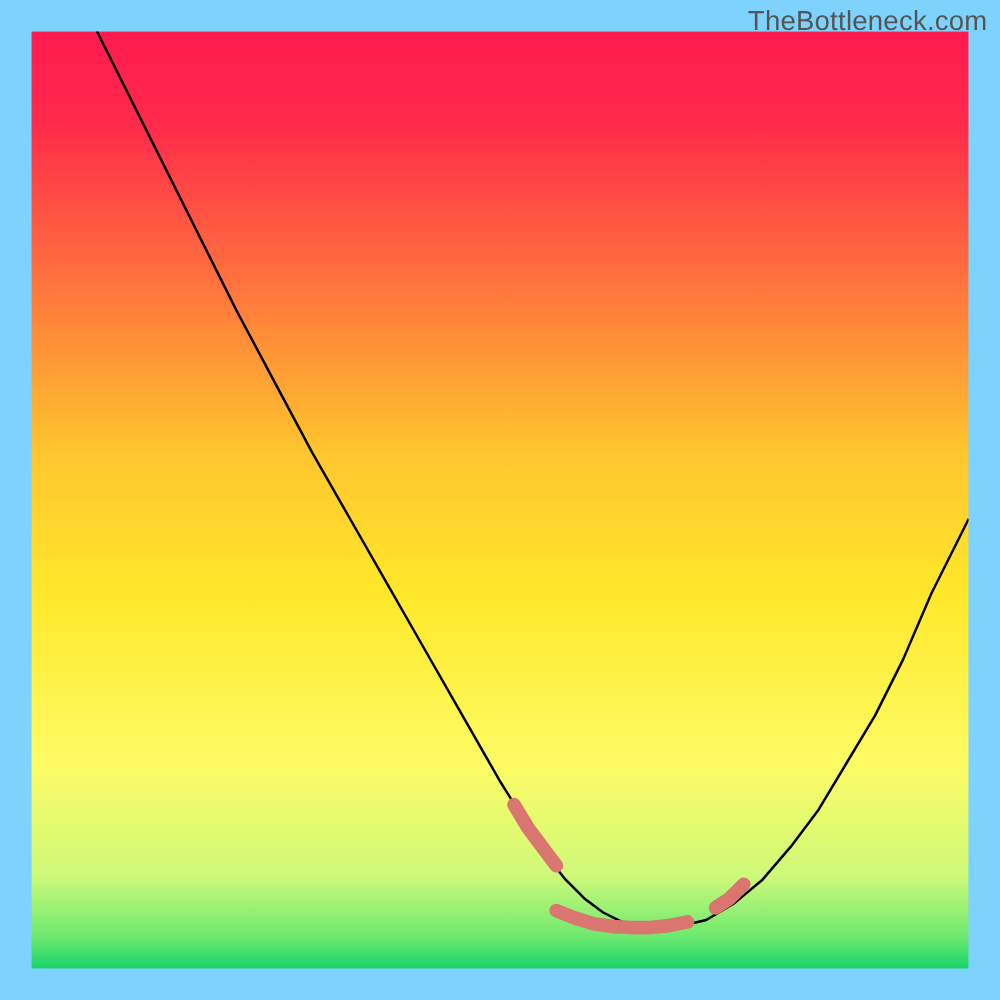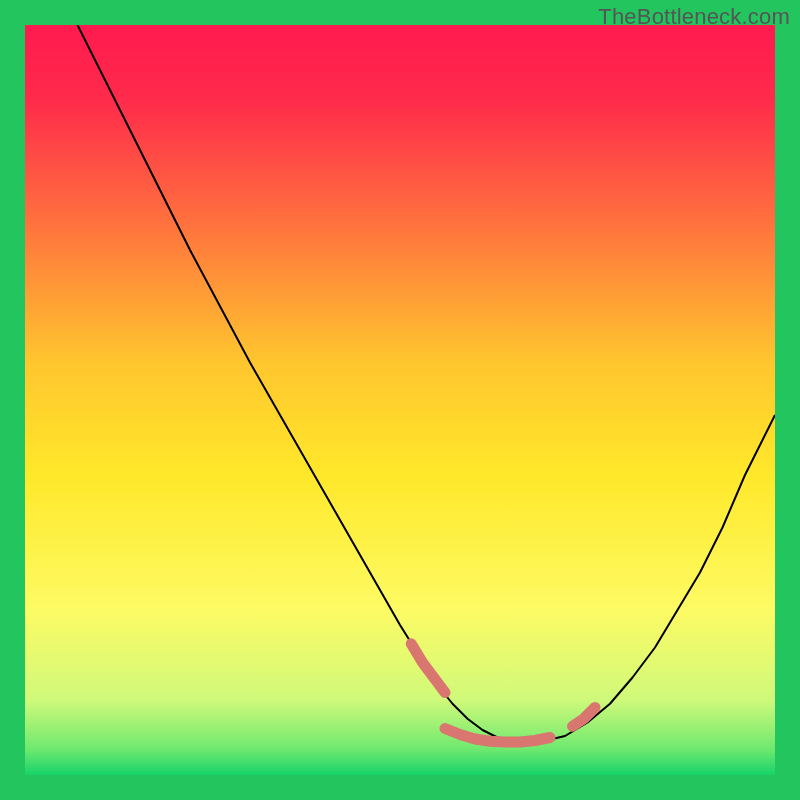--- a/index.html
+++ b/index.html
@@ -10,21 +10,21 @@
     background: #000;
     font-family: Arial, Helvetica, sans-serif;
     overflow: hidden;
   }
   .frame {
     position: absolute;
     left: 0;
     top: 0;
     width: 800px;
     height: 800px;
-    background: #22c55e;
+    background: #7dd3fc;
     text-decoration: underline;
   }
   .plot {
     position: absolute;
     
     left: 25px;
     top: 25px;
     width: 750px;
     height: 750px;
     overflow: hidden;

